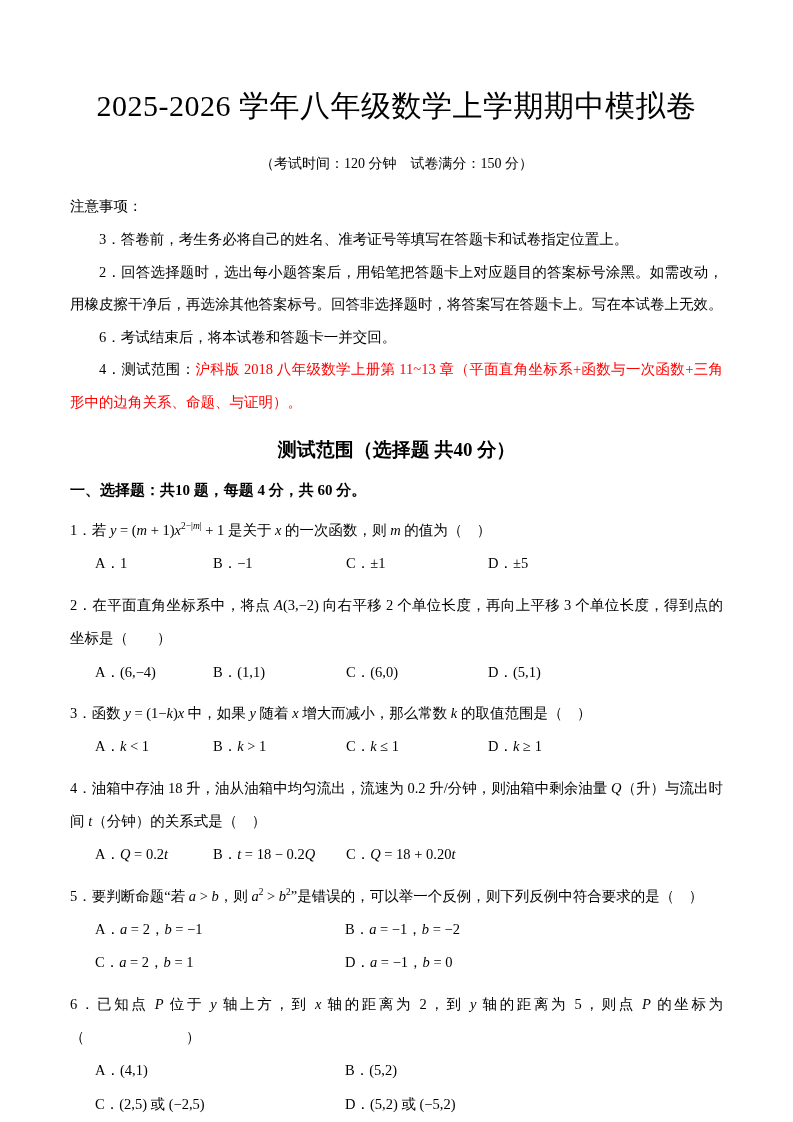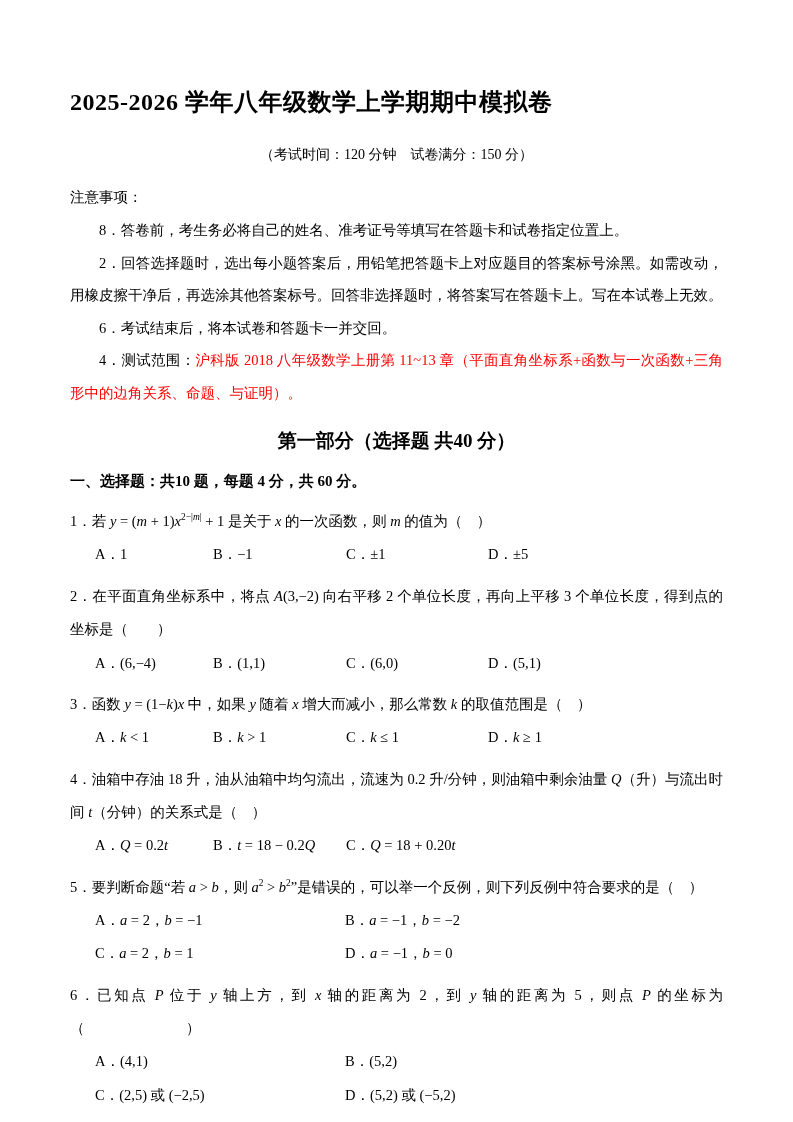--- a/index.html
+++ b/index.html
@@ -7,22 +7,23 @@
   body {
     width: 793px;
     min-height: 1122px;
     margin: 0 auto;
     font-family: "Liberation Serif", "DejaVu Serif", serif;
     color: #000000;
   }
   .page { padding: 86px 70px 40px 70px; }
 
   .title {
-    font-size: 24px;
-    font-weight: bold;
+    text-align: center;
+    font-size: 30px;
+    font-weight: normal;
     letter-spacing: 0.5px;
   }
   .subtitle {
     text-align: center;
     font-size: 14px;
     margin-top: 28px;
   }
   .notice-header {
     font-size: 14.5px;
     font-weight: normal;
@@ -73,26 +74,26 @@
 <body>
 
 <div class="page">
 
   <h1 class="title">2025-2026 学年八年级数学上学期期中模拟卷</h1>
 
   <p class="subtitle">（考试时间：120 分钟　试卷满分：150 分）</p>
 
   <p class="notice-header">注意事项：</p>
 
-  <p class="notice">8．答卷前，考生务必将自己的姓名、准考证号等填写在答题卡和试卷指定位置上。</p>
+  <p class="notice">3．答卷前，考生务必将自己的姓名、准考证号等填写在答题卡和试卷指定位置上。</p>
   <p class="notice">2．回答选择题时，选出每小题答案后，用铅笔把答题卡上对应题目的答案标号涂黑。如需改动，用橡皮擦干净后，再选涂其他答案标号。回答非选择题时，将答案写在答题卡上。写在本试卷上无效。</p>
   <p class="notice">6．考试结束后，将本试卷和答题卡一并交回。</p>
   <p class="notice"><span>4．测试范围：</span><span class="red">沪科版 2018 八年级数学上册第 11~13 章（平面直角坐标系+函数与一次函数+三角形中的边角关系、命题、与证明）。</span></p>
 
-  <h2 class="section-title">第一部分（选择题 共40 分）</h2>
+  <h2 class="section-title">测试范围（选择题 共40 分）</h2>
 
   <p class="part-heading">一、选择题：共10 题，每题 4 分，共 60 分。</p>
 
   <div>
       <div class="question">
         <div class="stem">1．若 <i>y</i> = (<i>m</i> + 1)<i>x</i><sup>2−|<i>m</i>|</sup> + 1 是关于 <i>x</i> 的一次函数，则 <i>m</i> 的值为（　）</div>
         <div class="opts cols-4">
           <span class="opt">A．1</span>
           <span class="opt">B．−1</span>
           <span class="opt">C．±1</span>

